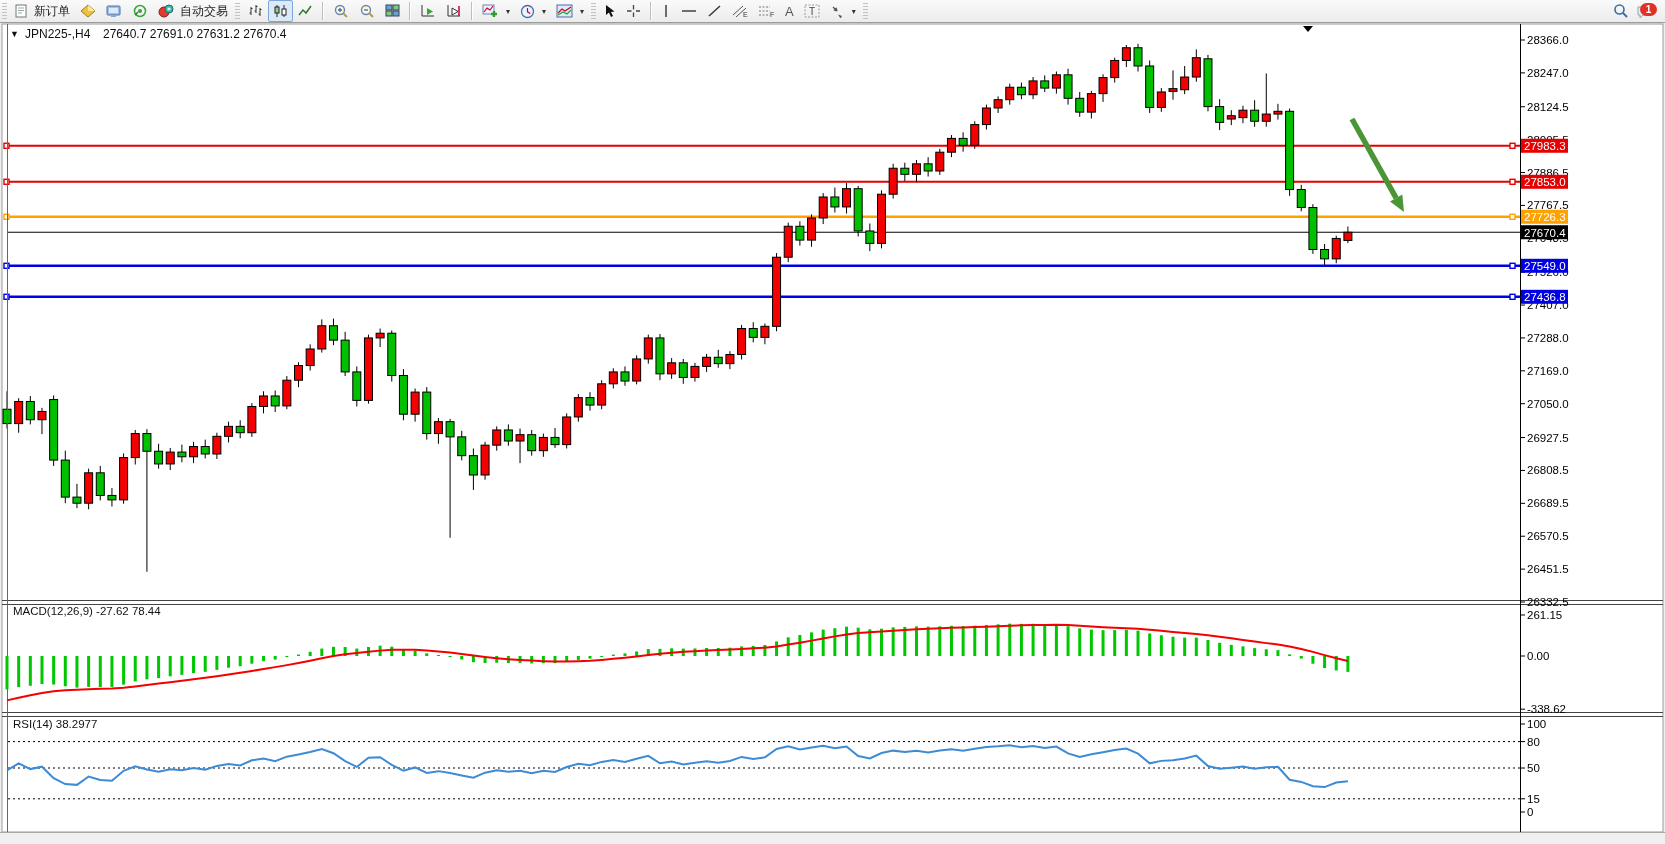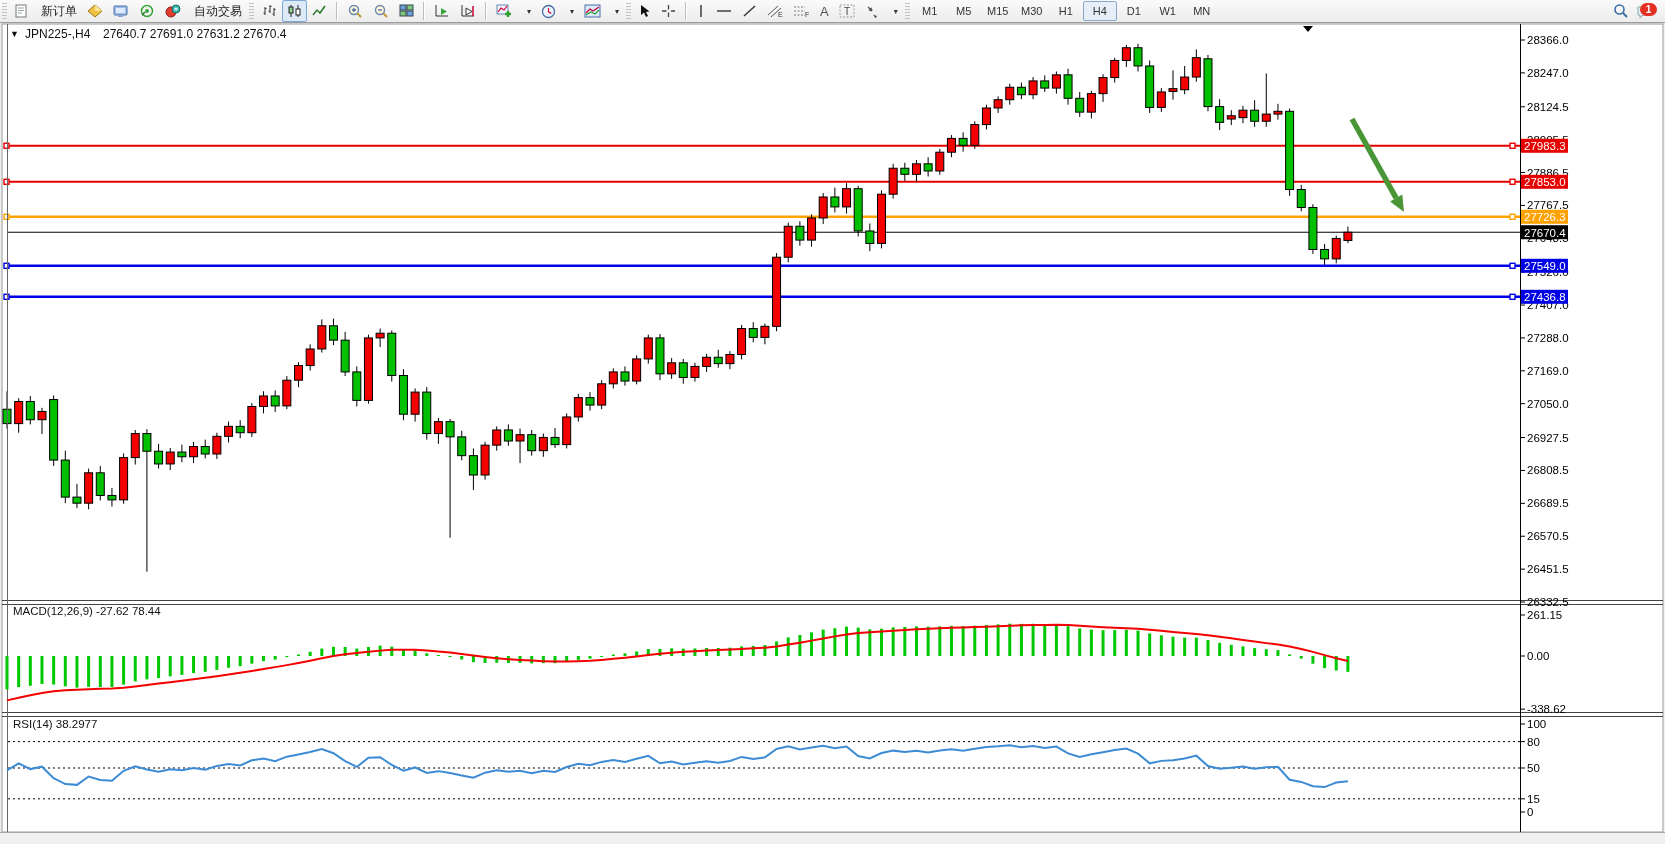--- a/index.html
+++ b/index.html
@@ -1,20 +1,20 @@
 <!DOCTYPE html>
 <html><head>
 <meta charset="utf-8">
 <style>
   html,body{margin:0;padding:0;background:#f0f0f0;width:1665px;height:844px;overflow:hidden;
     font-family:"Liberation Sans",sans-serif;}
   
   #toolbar{position:absolute;left:0;top:0;width:1665px;height:22px;background:linear-gradient(#fafafa,#ececec);
     border-bottom:1px solid #9c9c9c;display:flex;align-items:center;font-size:12px;color:#222;}
-  .tbtn{height:20px;display:flex;align-items:center;gap:13px;padding:0 4px;border:1px solid transparent;border-radius:2px;}
+  .tbtn{height:20px;display:flex;align-items:center;gap:6px;padding:0 4px;border:1px solid transparent;border-radius:2px;}
   .tbtn.active{background:#dce9f7;border:1px solid #7da6d9;}
   .tbtn svg{display:block}
   .grip{width:5px;height:16px;margin:0 3px 0 2px;
     background:repeating-linear-gradient(to bottom,#c2c2c2 0 1px,transparent 1px 3px);}
   .vsep{width:0;height:18px;border-left:1px solid #bdbdbd;border-right:1px solid #fff;margin:0 4px;}
   .ddarrow{font-size:8px;color:#333;margin-left:1px;}
   .tf{height:18px;min-width:24px;display:flex;align-items:center;justify-content:center;
     padding:0 4px;font-size:11px;color:#333;border:1px solid transparent;}
   .tf.active{border:1px solid #8aa8c8;background:#e7eef7;border-radius:2px;}
   #right-icons{margin-left:auto;display:flex;align-items:center;margin-right:6px;gap:8px;}
@@ -200,31 +200,20 @@
   </div>
   <div class="tbtn">
     <svg width="15" height="14" viewBox="0 0 15 14">
       <path d="M3 3l4 4M7 7l-1 -3.2M7 7l-3.2 -1" stroke="#555" stroke-width="1.3" fill="none"></path>
       <path d="M12 12l-4 -1.5 2.5 4z" fill="#555"></path>
     </svg>
     <span class="ddarrow">▾</span>
   </div>
 
   <span class="grip"></span>
-  <div id="tfs" style="display:flex;align-items:center;">
-      <div class="tf">M1</div>
-      <div class="tf">M5</div>
-      <div class="tf">M15</div>
-      <div class="tf">M30</div>
-      <div class="tf">H1</div>
-      <div class="tf active">H4</div>
-      <div class="tf">D1</div>
-      <div class="tf">W1</div>
-      <div class="tf">MN</div>
-    </div>
 
   <div id="right-icons">
     <svg width="16" height="16" viewBox="0 0 16 16">
       <circle cx="6.5" cy="6.5" r="4.5" fill="none" stroke="#3a6ea5" stroke-width="1.6"></circle>
       <line x1="10" y1="10" x2="14" y2="14" stroke="#3a6ea5" stroke-width="2"></line>
     </svg>
     <span style="position:relative;display:inline-block;width:22px;height:18px;">
       <svg width="16" height="15" viewBox="0 0 16 15" style="position:absolute;left:0;top:3px;">
         <path d="M1 2h13v8H6l-3 3v-3H1z" fill="#e8eef6" stroke="#8aa"></path>
       </svg>

